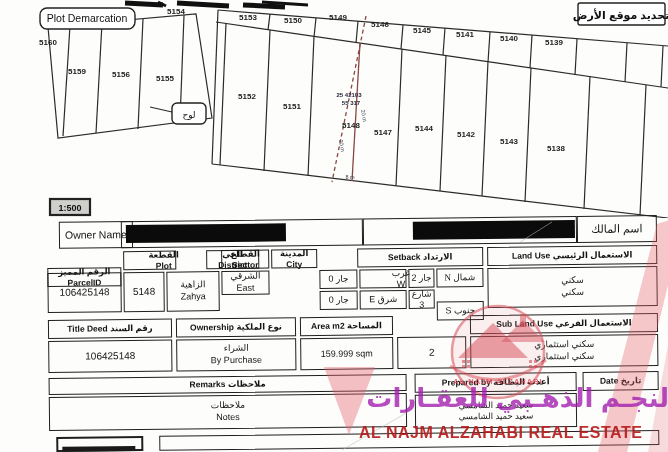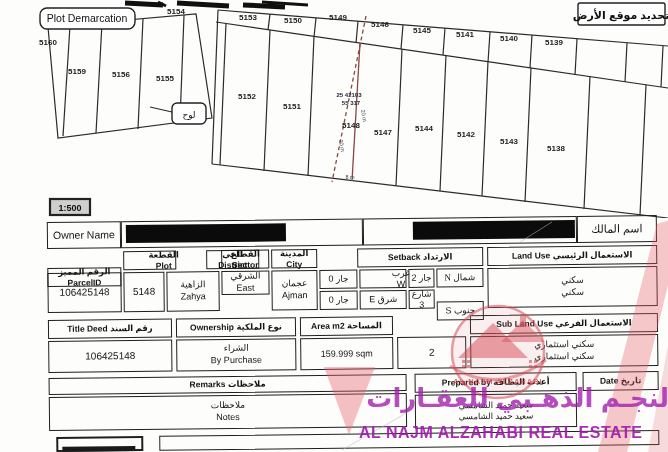--- a/index.html
+++ b/index.html
@@ -34,21 +34,21 @@
   .smudge{position:absolute;background:#1a1a1a;}
   .thick{border-width:2.5px;}
   .dateval{color:#3a3a3a;opacity:.7;}
   .names{font-size:8.5px;}
 
   
   #wm{position:absolute;left:12px;top:0;width:668px;height:380px;z-index:5;pointer-events:none;}
   #wm-ar{position:absolute;right:2px;top:383px;width:336px;text-align:right;direction:rtl;
          font-size:26px;font-weight:bold;letter-spacing:1px;color:#a21caf;opacity:.78;white-space:nowrap;}
   #wm-en{position:absolute;left:347px;top:424px;font-size:16px;font-weight:bold;
-         letter-spacing:.5px;color:#a21caf;opacity:.92;white-space:nowrap;}
+         letter-spacing:.5px;color:#b91c1c;opacity:.92;white-space:nowrap;}
   .wm-logo-text{font-size:7.5px;font-weight:bold;letter-spacing:1px;
                 fill:rgba(214,73,86,.8);text-anchor:middle;}
 </style>
 </head>
 <body>
 
 <div id="page">
 
   <svg id="map" width="668" height="218" viewBox="0 0 668 218">
 
@@ -143,21 +143,21 @@
     </g>
 
     <g>
       <rect x="50" y="199" width="40" height="16" fill="#cfcfcb" stroke="#222" stroke-width="2.2"></rect>
       <text x="70" y="211" text-anchor="middle" font-size="9" font-weight="bold" fill="#111">1:500</text>
     </g>
   </svg>
 
   <div id="table">
 
-    <div class="c ltr" style="left:48px;top:222px;width:74px;height:27px;font-size:10.5px;">Owner Name</div>
+    <div class="c ltr" style="left:60px;top:222px;width:74px;height:27px;font-size:10.5px;">Owner Name</div>
     <div class="c" style="left:122px;top:222px;width:242px;height:27px;"></div>
     <div class="c" style="left:364px;top:222px;width:214px;height:27px;"></div>
     <div class="c" style="left:578px;top:222px;width:80px;height:27px;font-size:11px;">اسم المالك</div>
     <div class="redact" style="left:127px;top:226px;width:160px;height:18px;"></div>
     <div class="redact" style="left:414px;top:226px;width:162px;height:18px;"></div>
 
     <div class="c hdr" style="left:48px;top:268px;width:74px;height:19px;">الرقم المميز ParcelID</div>
     <div class="c hdr" style="left:124px;top:252px;width:53px;height:19px;padding-left:28px;">القطعة Plot</div>
     <div class="c hdr" style="left:167px;top:252px;width:53px;height:19px;margin-left:40px;">الحي District</div>
     <div class="c hdr" style="left:222px;top:252px;width:48px;height:19px;">القطاع Sector</div>
@@ -167,24 +167,20 @@
 
     <div class="c ltr big" style="left:48px;top:273px;width:74px;height:40px;">106425148</div>
     <div class="c ltr big" style="left:124px;top:273px;width:41px;height:40px;">5148</div>
     <div class="c col" style="left:167px;top:273px;width:53px;height:40px;">
       <span>الزاهية</span>
       <span class="ltr">Zahya</span>
     </div>
     <div class="c col" style="left:222px;top:273px;width:48px;height:24px;">
       <span>الشرقي</span>
       <span class="ltr">East</span>
-    </div>
-    <div class="c col" style="left:272px;top:273px;width:46px;height:40px;">
-      <span>عجمان</span>
-      <span class="ltr">Ajman</span>
     </div>
 
     <div class="c" style="left:320px;top:273px;width:38px;height:19px;">جار 0</div>
     <div class="c" style="left:360px;top:273px;width:47px;height:19px;padding-left:36px;">غرب W</div>
     <div class="c" style="left:409px;top:273px;width:26px;height:19px;">جار 2</div>
     <div class="c" style="left:437px;top:273px;width:47px;height:19px;font-family:Liberation Serif, serif;">شمال N</div>
     <div class="c" style="left:320px;top:294px;width:38px;height:19px;">جار 0</div>
     <div class="c" style="left:360px;top:294px;width:47px;height:19px;">شرق E</div>
     <div class="c" style="left:409px;top:294px;width:26px;height:19px;">شارع 3</div>
     <div class="c" style="left:437px;top:306px;width:47px;height:19px;">جنوب S</div>

